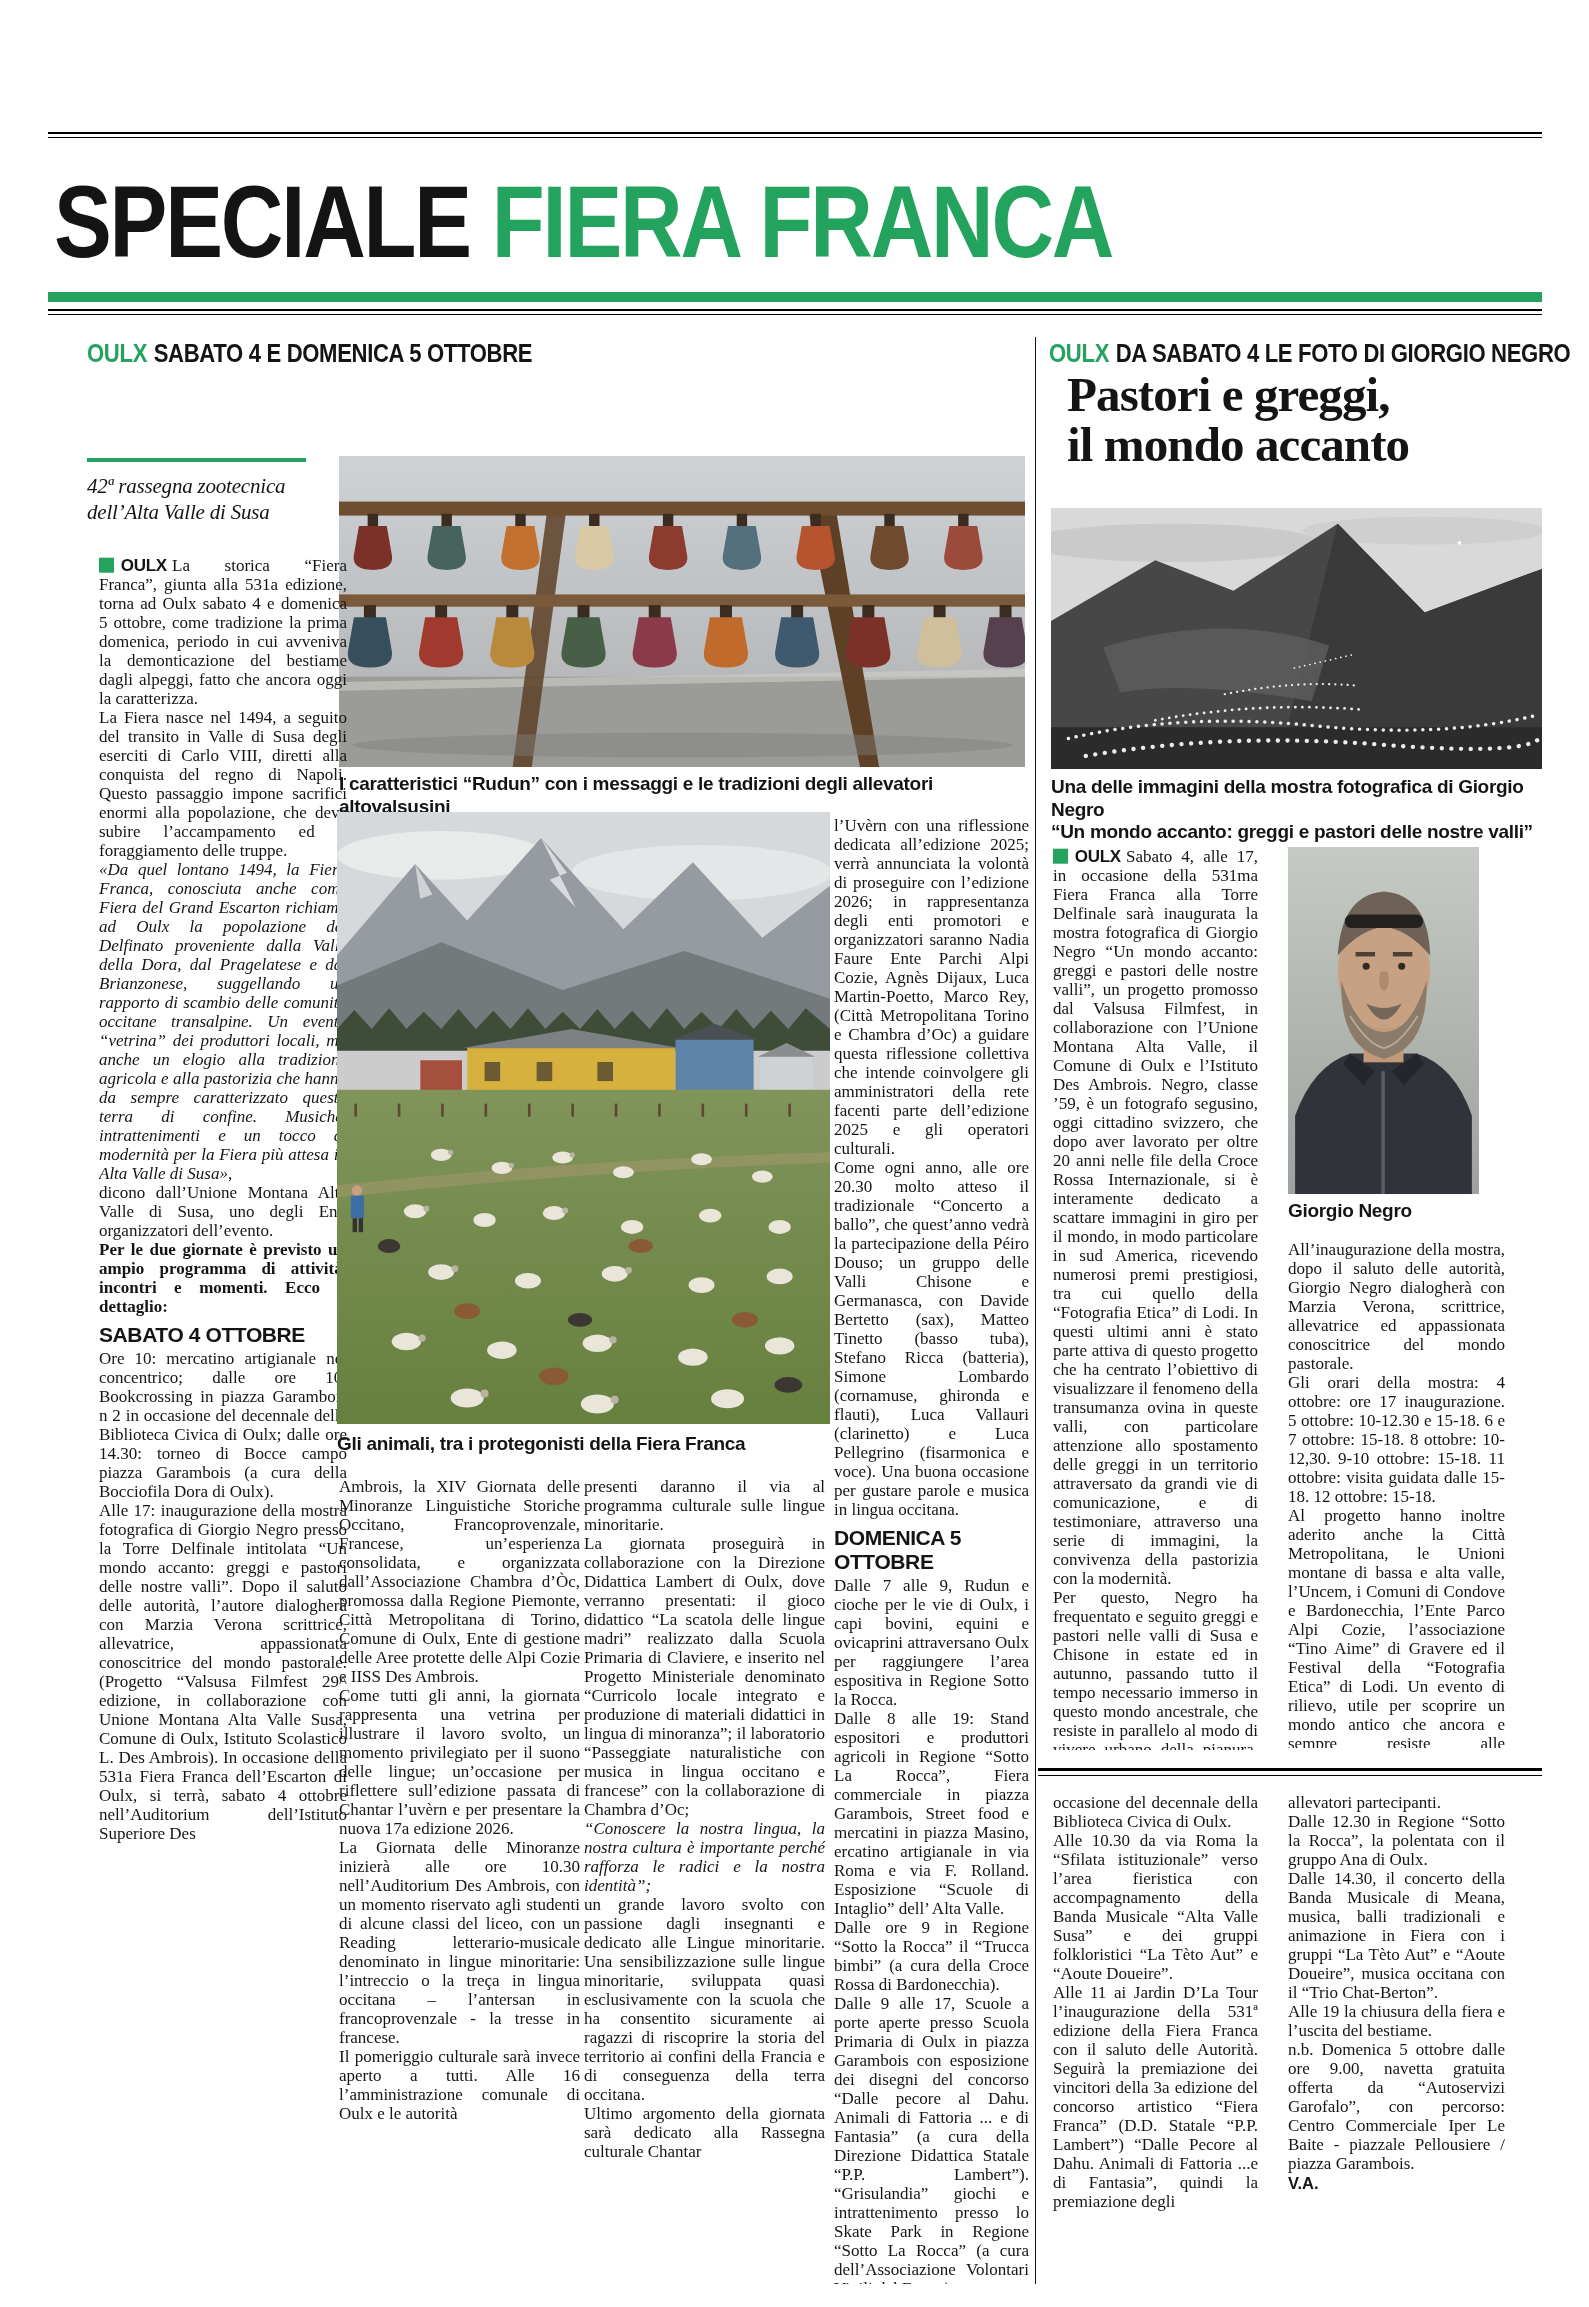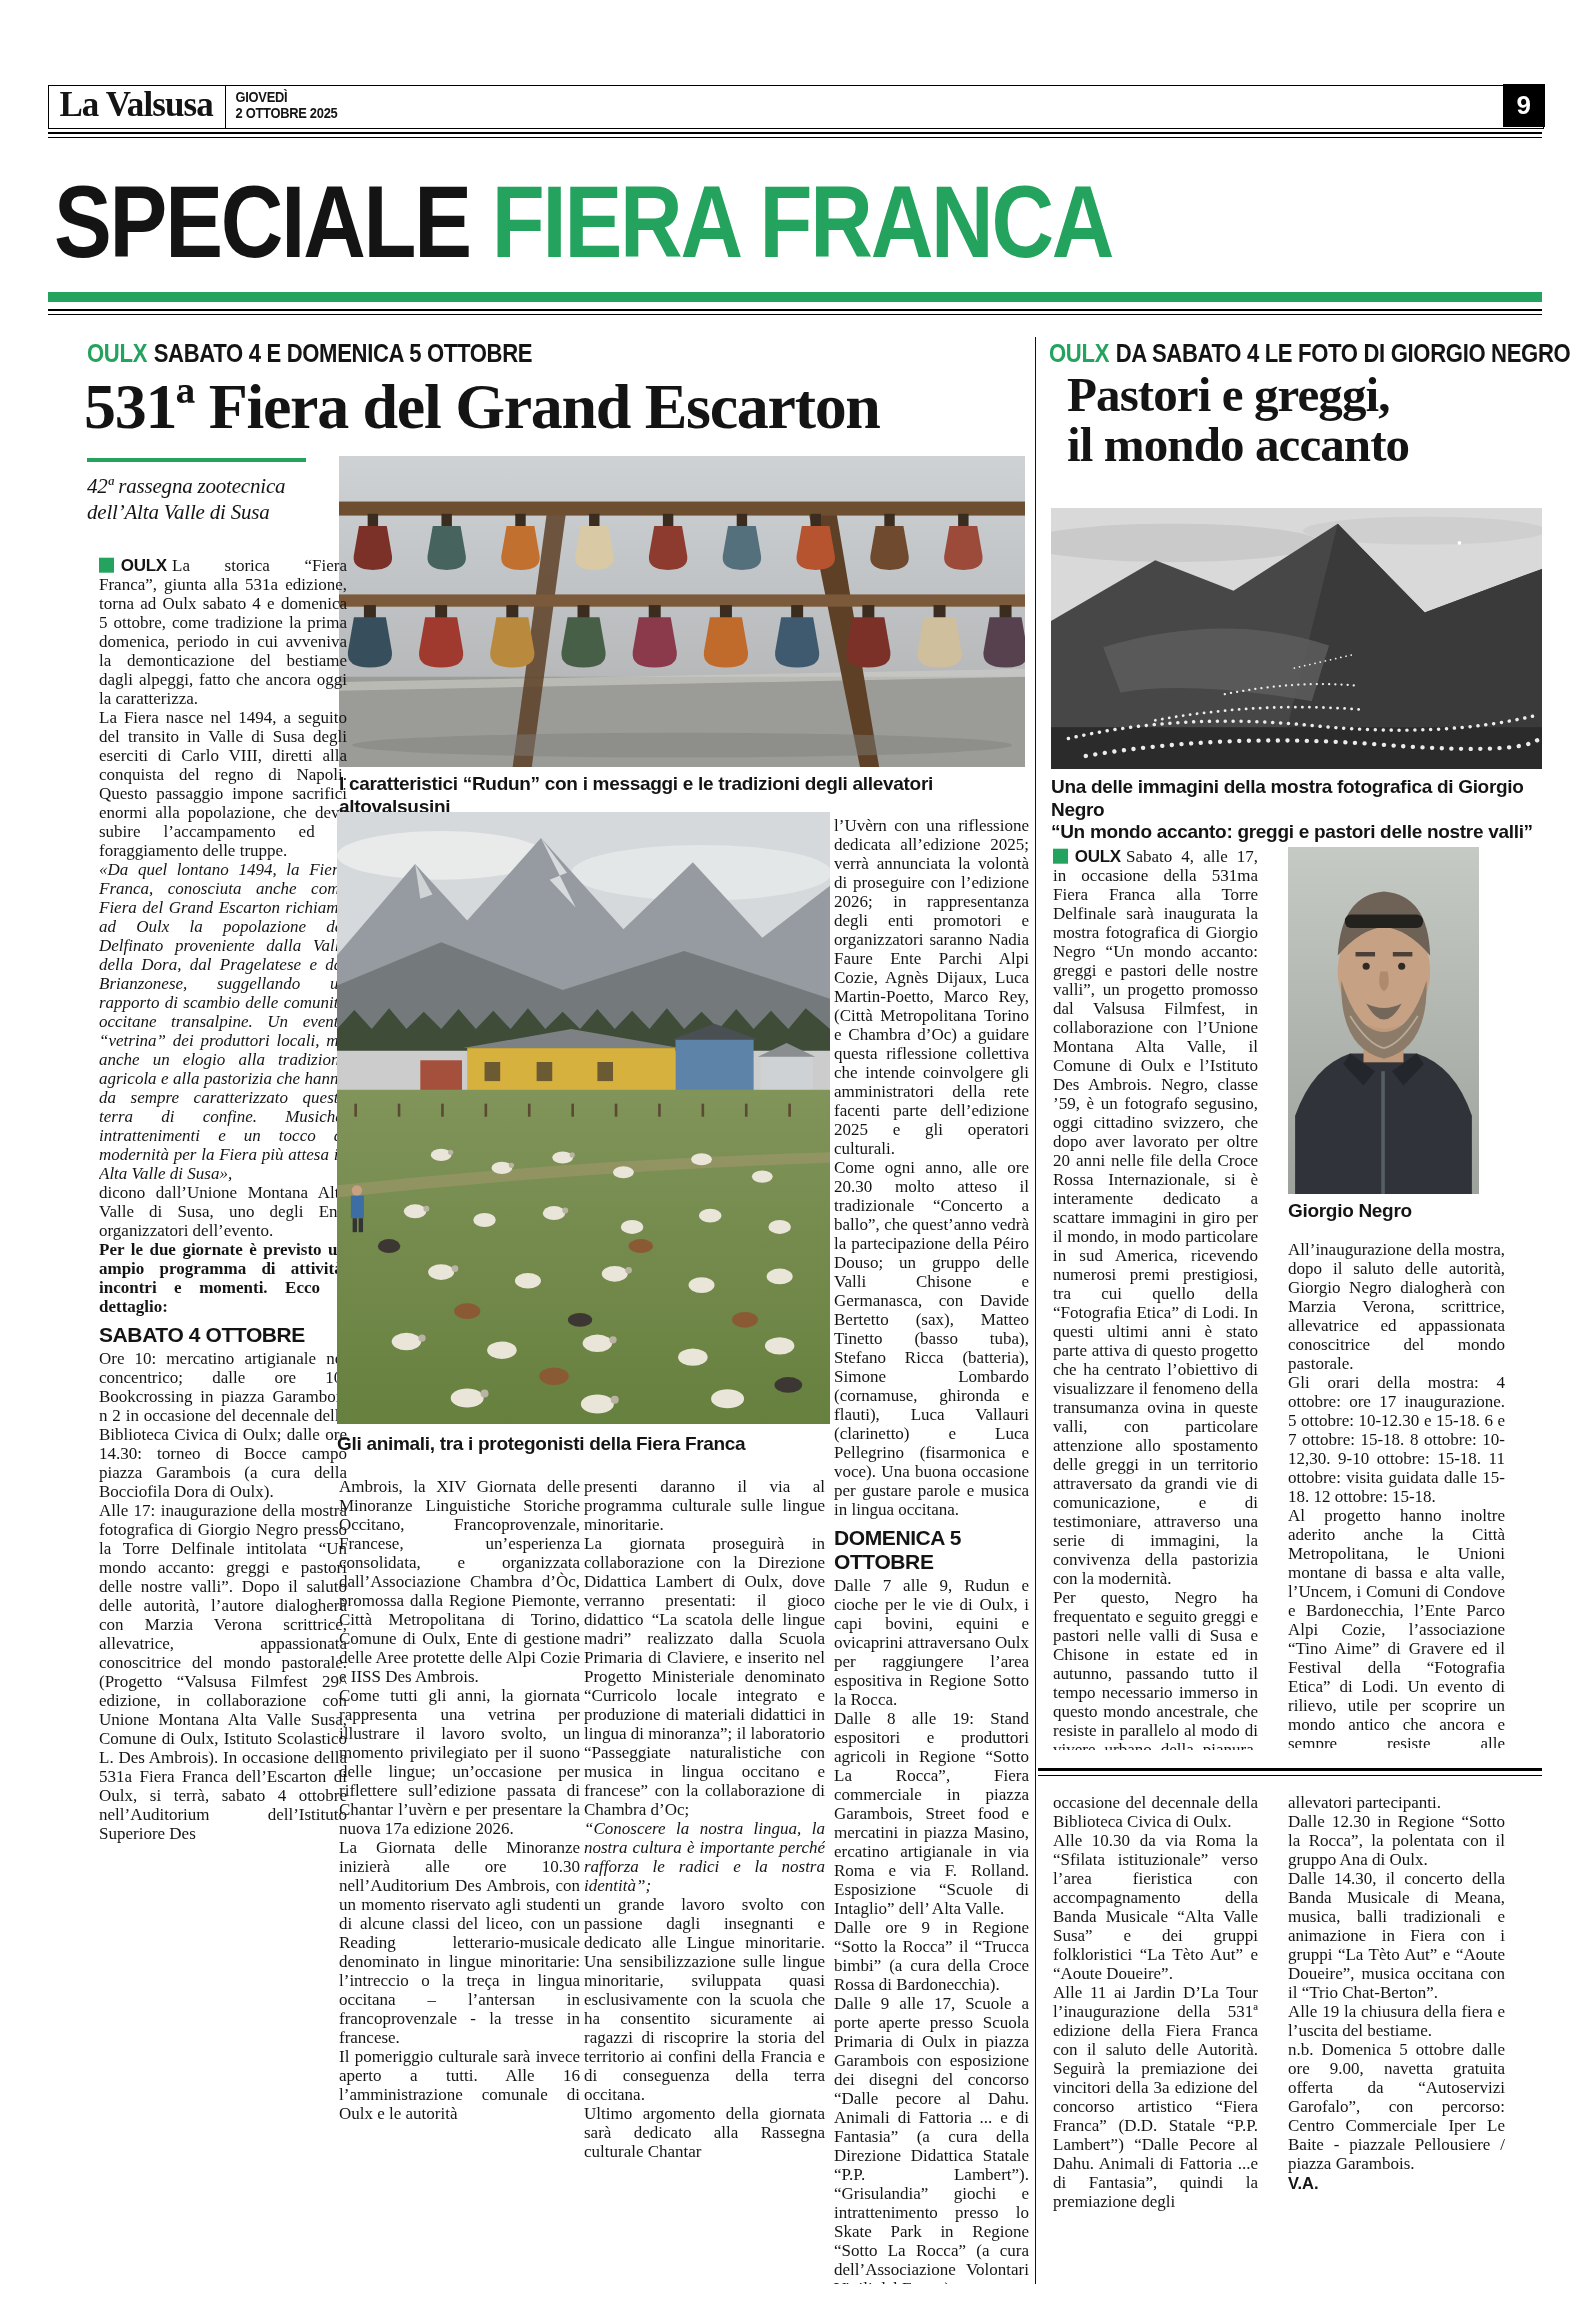--- a/index.html
+++ b/index.html
@@ -51,47 +51,38 @@
 
   .photo{overflow:hidden;background:#ccc;}
   .photo svg{display:block;width:100%;height:100%;}
   .vrule{background:#111;}
 </style>
 </head>
 <body>
 
 <div class="page">
 
-  <div class="abs masthead" style="left:48px;top:85px;width:1494px;height:42px;">
-    <div class="logo">La Valsusa</div>
-    <div class="dateblock">
-      <div>GIOVEDÌ</div>
-      <div>2 OTTOBRE 2025</div>
-    </div>
-    <div class="pagenum">9</div>
-  </div>
   <div class="abs hr" style="left:48px;top:132px;width:1494px;height:1.7px;"></div>
   <div class="abs hr" style="left:48px;top:137px;width:1494px;height:0.9px;"></div>
 
   <div class="abs" style="left:54px;top:174px;width:1494px;height:104px;">
     <div class="banner">
       <span>SPECIALE</span>
       <span class="bgreen">FIERA FRANCA</span>
     </div>
   </div>
   <div class="abs greenbar" style="left:48px;top:292px;width:1494px;height:10.4px;"></div>
   <div class="abs hr" style="left:48px;top:309px;width:1494px;height:1.7px;"></div>
   <div class="abs hr" style="left:48px;top:314px;width:1494px;height:0.9px;"></div>
 
   <div class="abs vrule" style="left:1035px;top:337px;width:0.9px;height:1947px;"></div>
 
   <div class="abs kicker" style="left:87px;top:339px;">
     <span class="town">OULX</span><span>SABATO 4 E DOMENICA 5 OTTOBRE</span>
   </div>
-  <div class="abs headline left" style="left:84px;top:372px;width:951px;">531ª Fiera del Grand Escarton</div>
 
   <div class="abs greenbar" style="left:87px;top:458px;width:219px;height:4.3px;"></div>
   <div class="abs standfirst" style="left:87px;top:473px;width:248px;">42ª rassegna zootecnica
 dell’Alta Valle di Susa</div>
 
   <div class="abs photo" style="left:339px;top:456px;width:686px;height:311px;">
     <svg viewBox="0 0 790 355" preserveAspectRatio="none">
       <defs>
         <linearGradient id="sky1" x1="0" y1="0" x2="0" y2="1">
           <stop offset="0" stop-color="#ced2d5"></stop>

